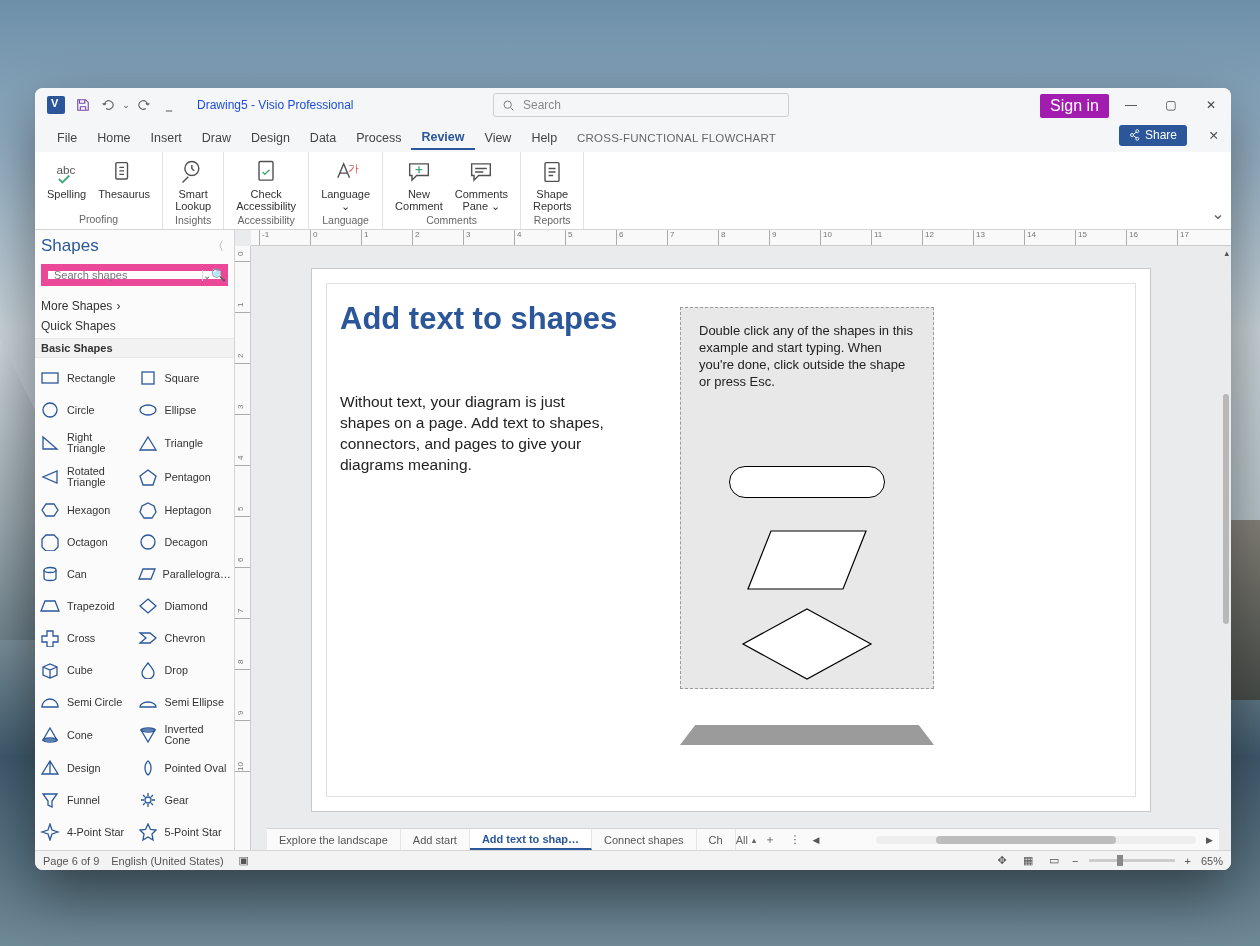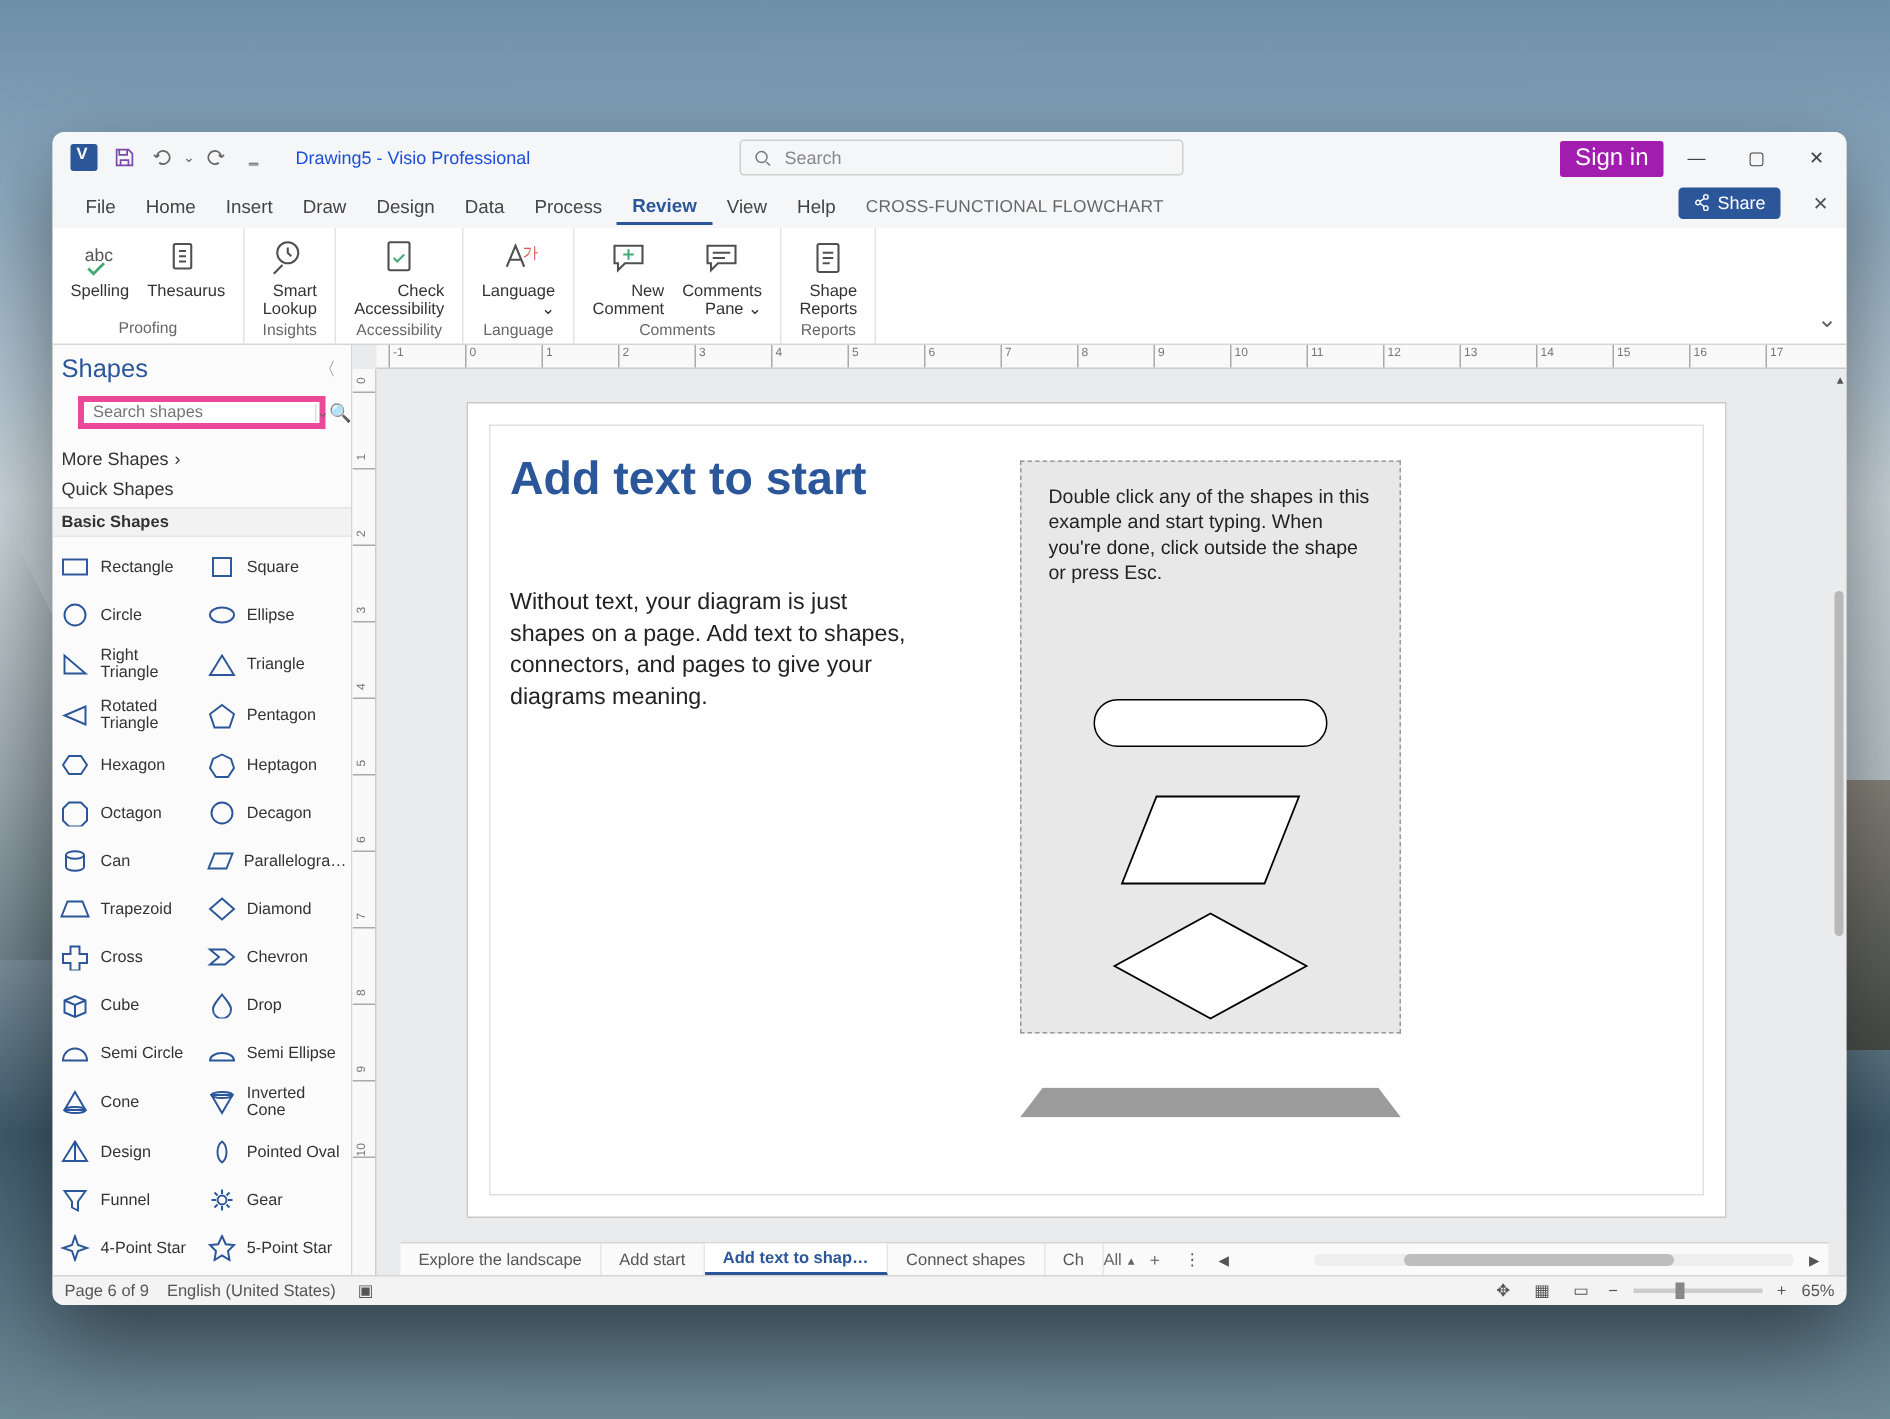--- a/index.html
+++ b/index.html
@@ -91,39 +91,39 @@
   background: #fff;
   border-bottom: 1px solid #d5d5d5;
   display: flex;
 }
 .rgroup { border-right: 1px solid #e3e3e3; height: 100%; display: flex; flex-direction: column; }
 .rgroup .items { flex: 1; display: flex; padding: 4px 6px 0; }
 .rgroup .glabel { font-size: 10.5px; color: #666; text-align: center; padding: 2px 0 4px; }
 .rbtn { display: flex; flex-direction: column; align-items: center; justify-content: flex-start; padding: 0 6px; cursor: pointer; }
 .rbtn .ic { height: 32px; width: 32px; display: flex; align-items: center; justify-content: center; color: #2b579a; }
 .rbtn .ic svg { width: 28px; height: 28px; stroke: #505050; fill: none; stroke-width: 1.2; }
-.rbtn .lbl { font-size: 11px; color: #333; text-align: right; line-height: 12px; white-space: pre-line; }
+.rbtn .lbl { font-size: 11px; color: #333; text-align: center; line-height: 12px; white-space: pre-line; }
 .ribbon .collapse { margin-left: auto; width: 26px; display: flex; align-items: flex-end; justify-content: center; padding-bottom: 6px; color: #666; cursor: pointer; }
 
 
 .workarea { flex: 1; display: flex; position: relative; overflow: hidden; }
 
 
 .shapespane {
   width: 200px;
   background: #fbfbfb;
   border-right: 1px solid #d5d5d5;
   display: flex; flex-direction: column;
   font-size: 12px;
   color: #333;
 }
 .shapespane .sp-head { display: flex; align-items: center; justify-content: space-between; padding: 6px 10px 4px 6px; }
 .shapespane .sp-head h3 { font-weight: 400; font-size: 17px; color: #2b579a; }
 .shapespane .sp-head span { color: #888; cursor: pointer; }
-.sp-search { margin: 4px 17px; height: 22px; border: 4px solid #ec4899; display: flex; align-items: center; position: relative; background: #fff; }
+.sp-search { margin: 4px 6px; height: 22px; border: 7px solid #ec4899; display: flex; align-items: center; position: relative; background: #fff; }
 .sp-search input { border: 0; outline: 0; font-size: 11px; padding: 0 6px; flex: 1; color: #888; background: transparent; }
 .sp-search .dd { width: 16px; text-align: center; color: #666; border-left: 1px solid #ddd; font-size: 10px; cursor: pointer; }
 .sp-search .mg { width: 18px; text-align: center; color: #666; cursor: pointer; }
 .sp-links { padding: 6px 6px 2px; }
 .sp-links div { padding: 3px 0; cursor: pointer; display: flex; align-items: center; gap: 4px; }
 .sp-cat { font-weight: 700; font-size: 11px; padding: 3px 6px; background: #f2f2f2; border-top: 1px solid #e6e6e6; border-bottom: 1px solid #e6e6e6; }
 .sp-grid { flex: 1; overflow: hidden; padding: 4px 2px 0 2px; }
 .sp-grid .row { display: flex; }
 .sp-cell { width: 50%; display: flex; align-items: center; gap: 6px; padding: 6px 2px; cursor: pointer; }
 .sp-cell .ibox { width: 22px; height: 20px; display: flex; align-items: center; justify-content: center; color: #2b579a; }
@@ -727,21 +727,21 @@
           <div class="tick" style="top: 312px;">6</div>
           <div class="tick" style="top: 363px;">7</div>
           <div class="tick" style="top: 414px;">8</div>
           <div class="tick" style="top: 465px;">9</div>
           <div class="tick" style="top: 516px;">10</div>
         </div>
       <div class="canvas-scroll">
 
         <div class="page">
           <div class="inner-border"></div>
-          <h1>Add text to start</h1>
+          <h1>Add text to shapes</h1>
           <div class="para">Without text, your diagram is just shapes on a page. Add text to shapes, connectors, and pages to give your diagrams meaning.</div>
 
           <div class="examplebox">
             <div class="hint">Double click any of the shapes in this example and start typing. When you're done, click outside the shape or press Esc.</div>
             <div class="exshape rounded"></div>
             <div class="exshape parallelogram">
               <svg width="120" height="60" viewBox="0 0 120 60">
                   <polygon points="24,1 119,1 96,59 1,59" fill="#fff" stroke="#000" stroke-width="1.2"></polygon>
                 </svg>
             </div>

